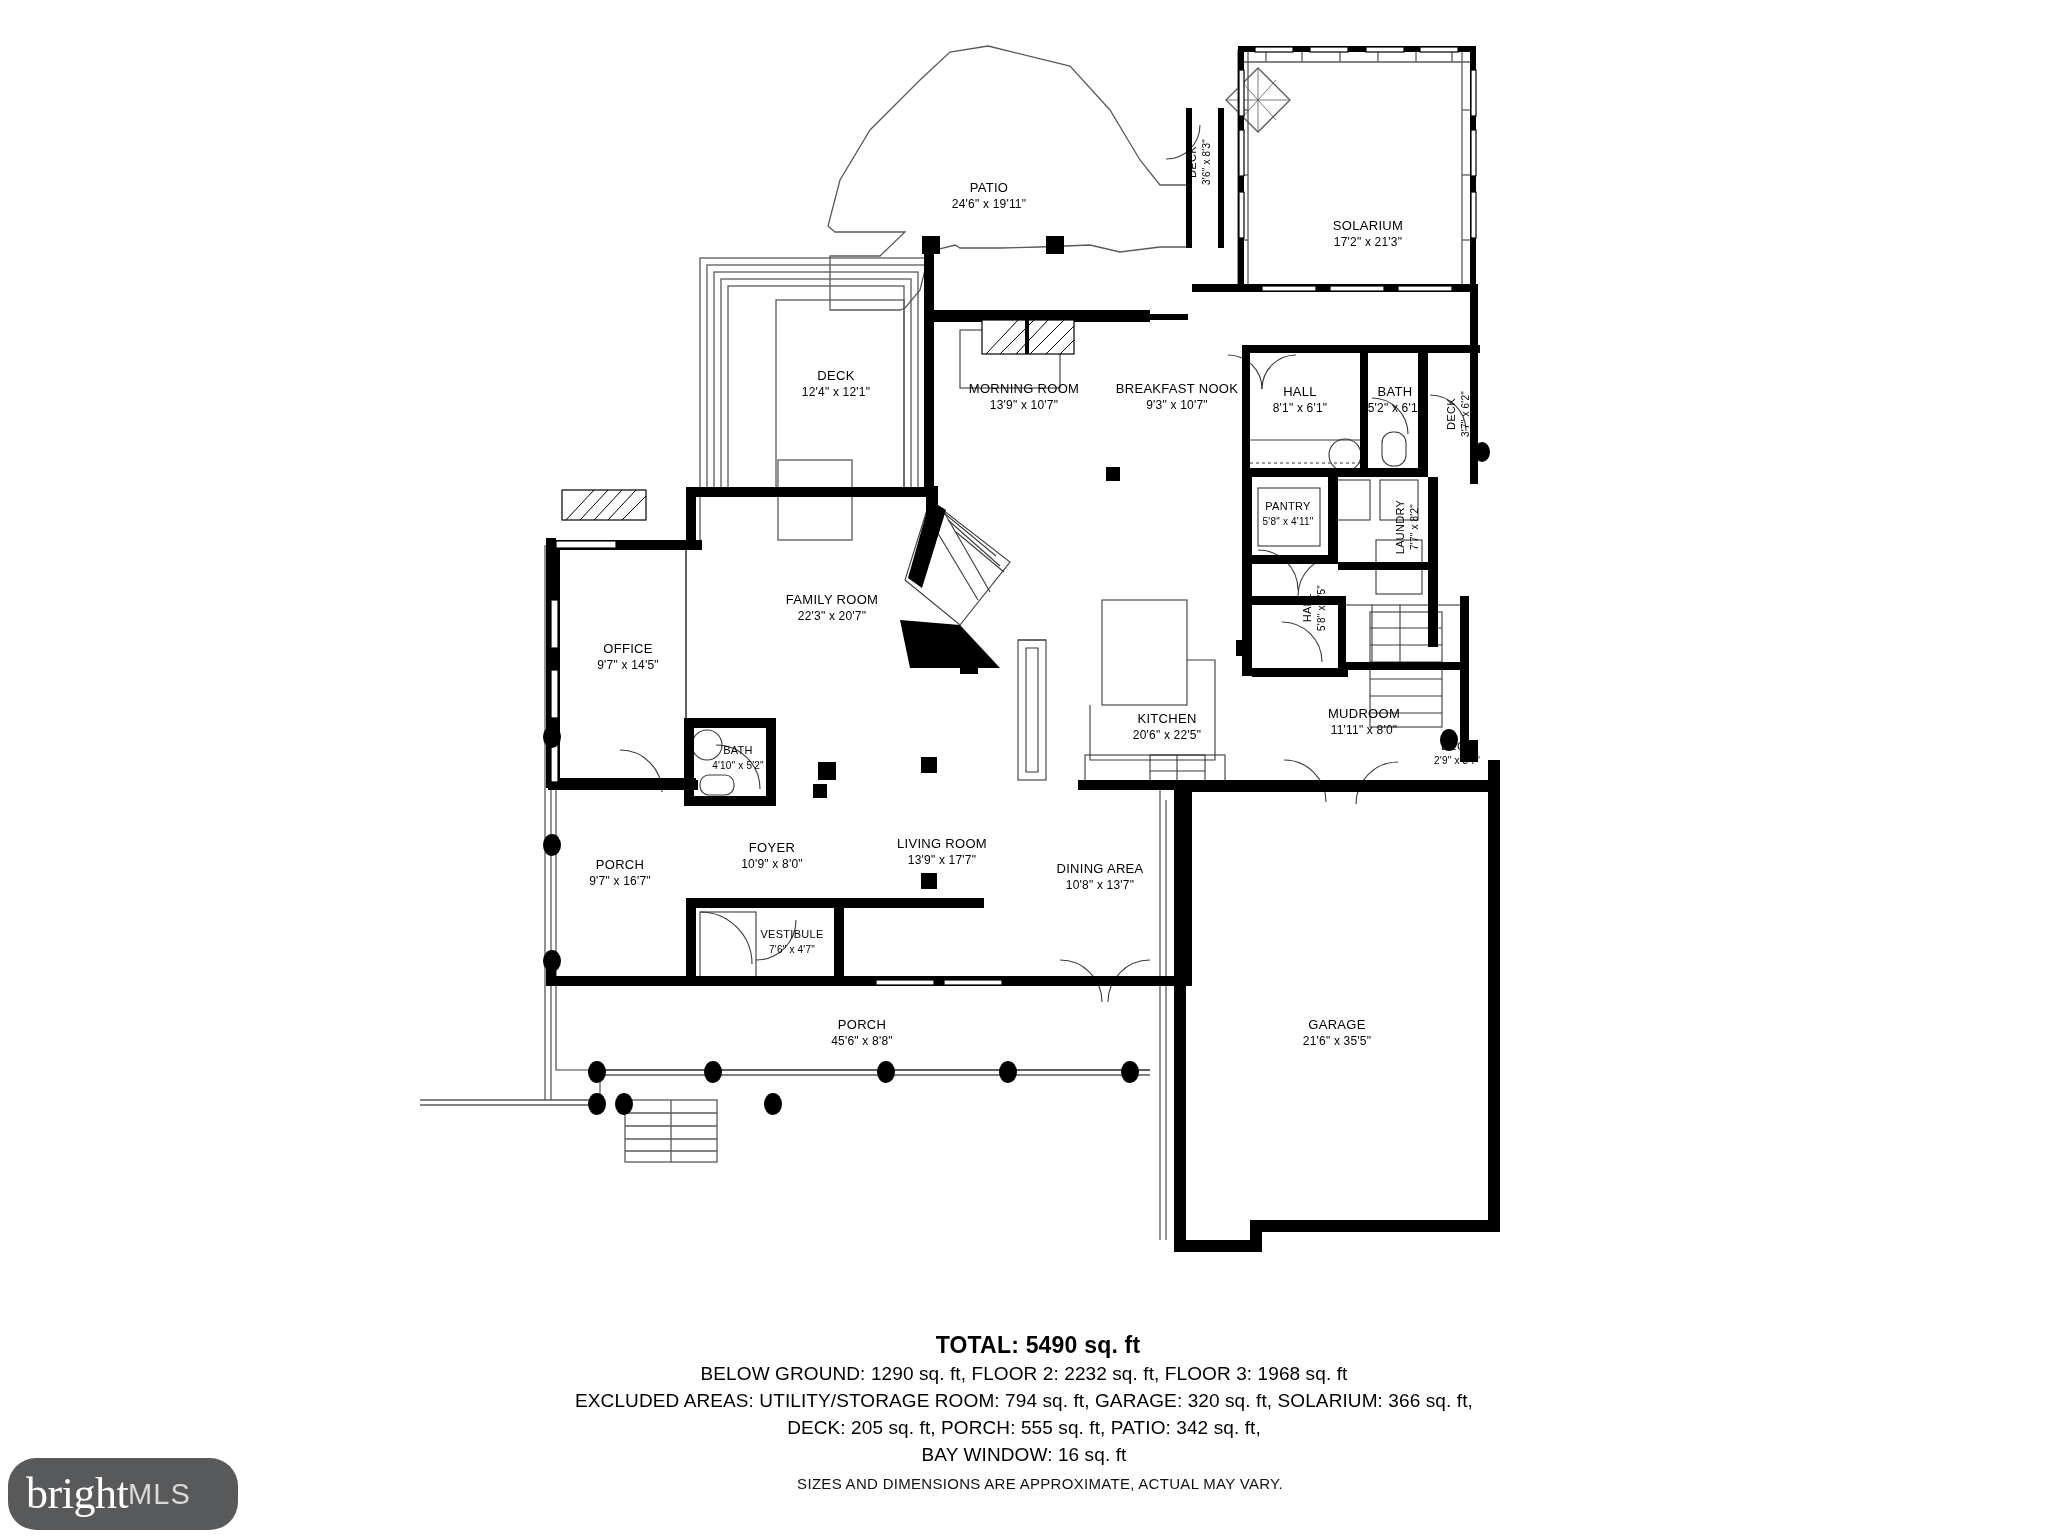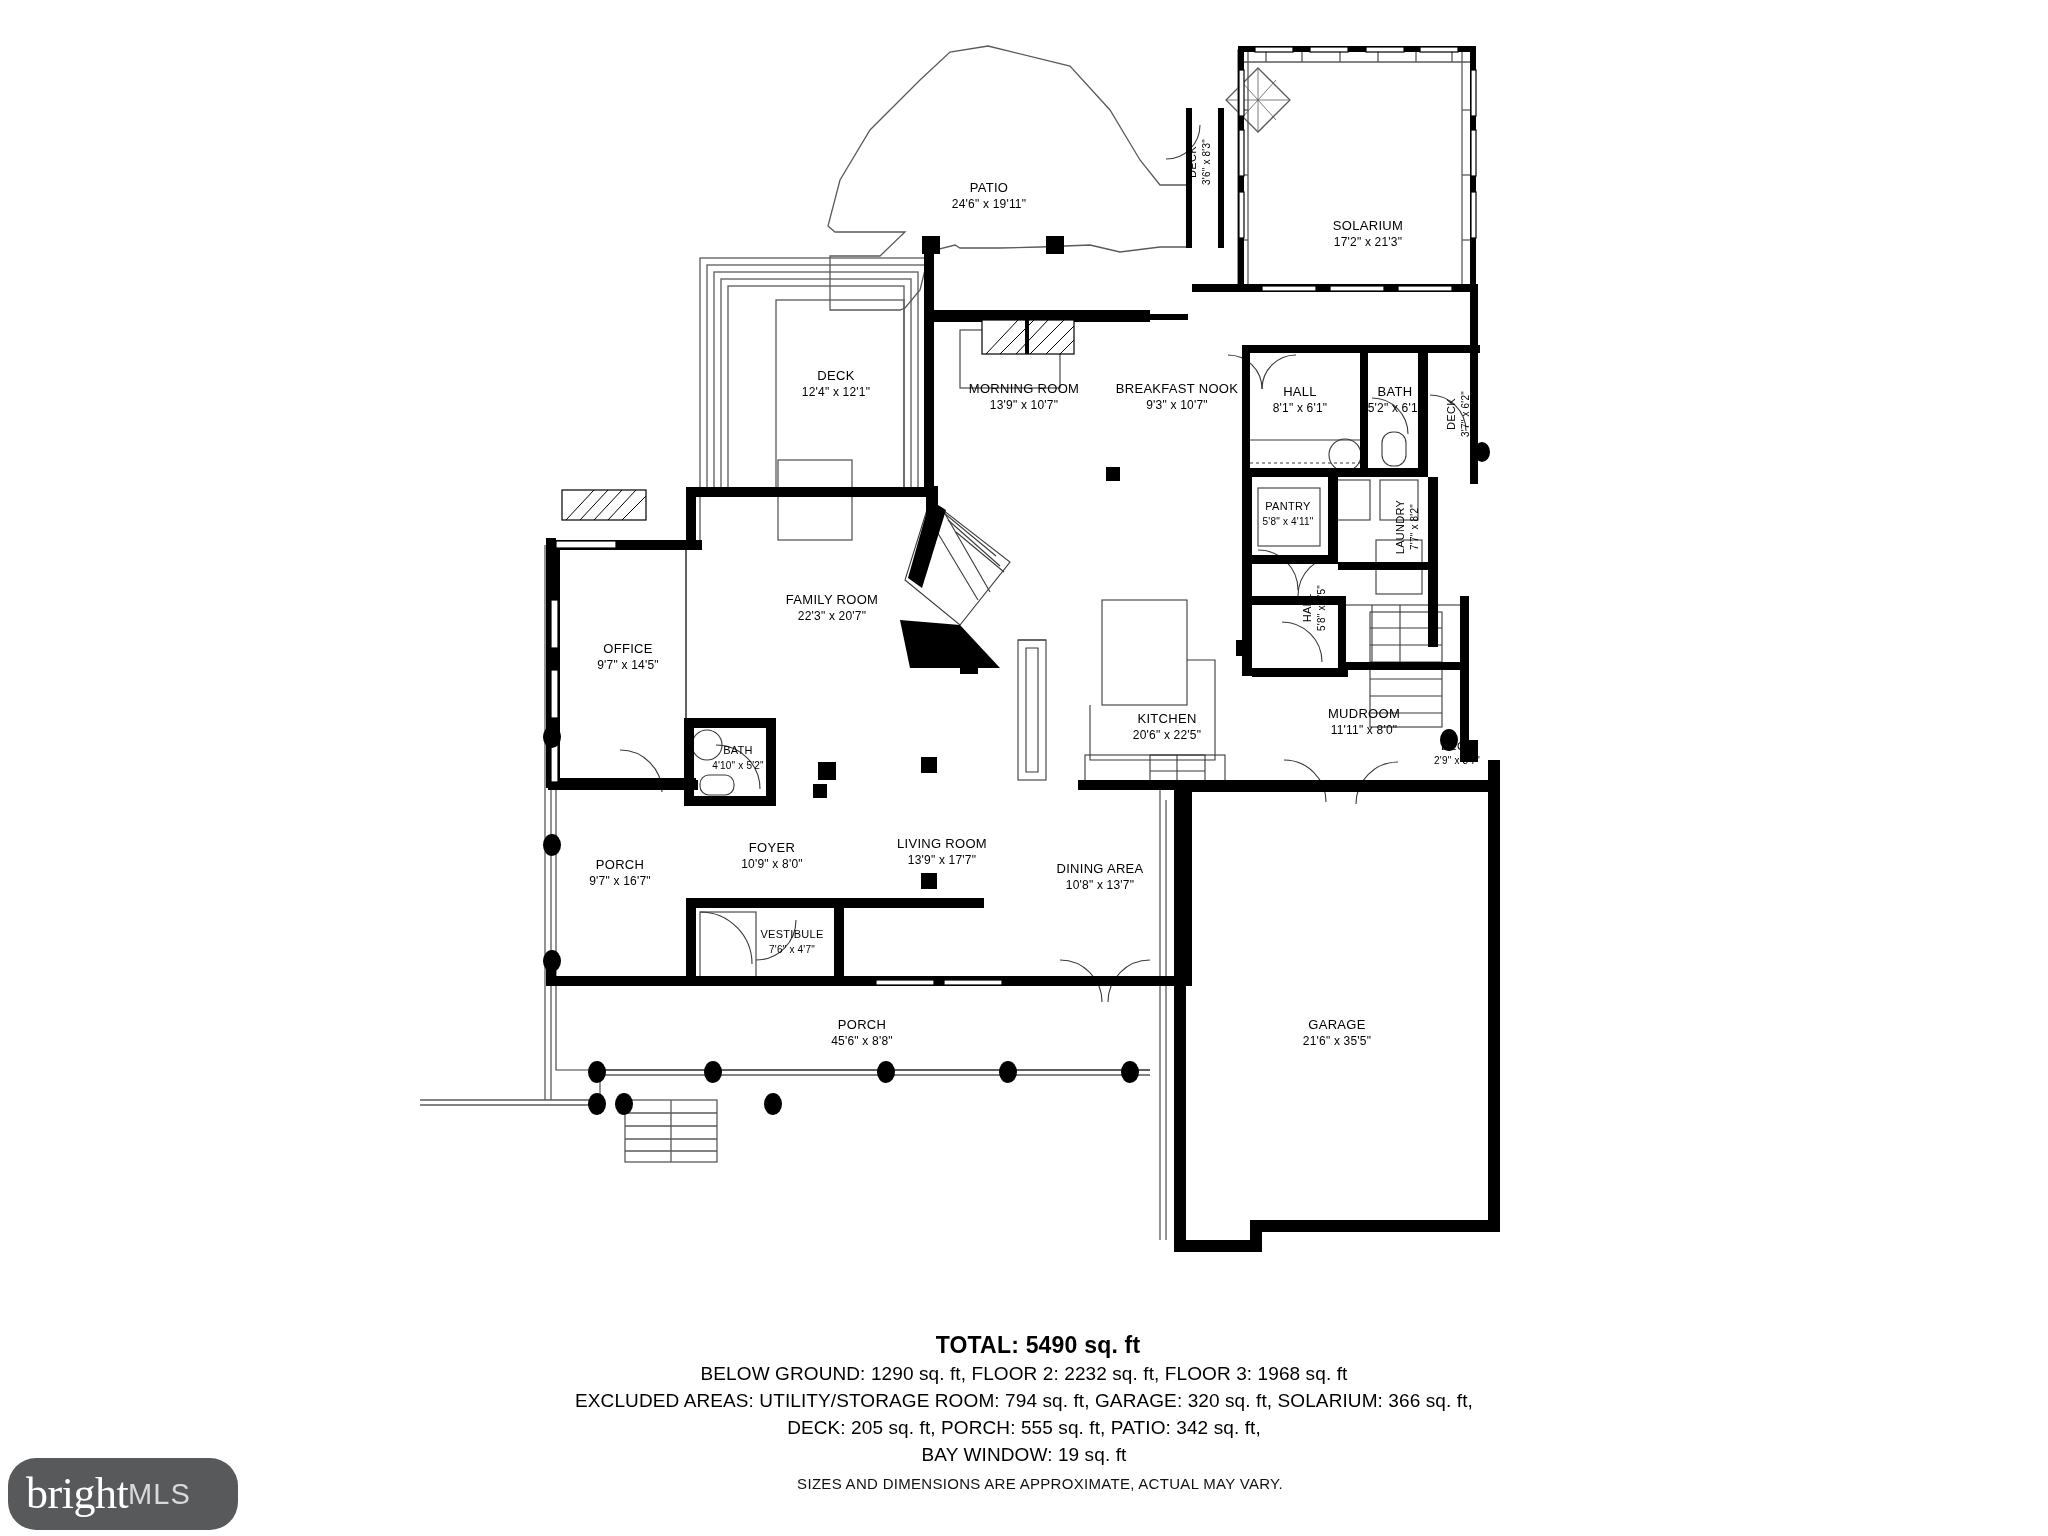--- a/index.html
+++ b/index.html
@@ -554,21 +554,21 @@
 
   </g>
 </svg>
 </div>
 
 <div id="summary">
   <div class="total">TOTAL: 5490 sq. ft</div>
   <div class="line">BELOW GROUND: 1290 sq. ft, FLOOR 2: 2232 sq. ft, FLOOR 3: 1968 sq. ft</div>
   <div class="line">EXCLUDED AREAS: UTILITY/STORAGE ROOM: 794 sq. ft, GARAGE: 320 sq. ft, SOLARIUM: 366 sq. ft,</div>
   <div class="line">DECK: 205 sq. ft, PORCH: 555 sq. ft, PATIO: 342 sq. ft,</div>
-  <div class="line">BAY WINDOW: 19 sq. ft</div>
+  <div class="line">BAY WINDOW: 16 sq. ft</div>
 </div>
 
 <div id="disclaimer">SIZES AND DIMENSIONS ARE APPROXIMATE, ACTUAL MAY VARY.</div>
 
 <div id="logo">
   <span class="logo-bright">bright</span>
   <span class="logo-mls">MLS</span>
 </div>
 
 </body></html>

